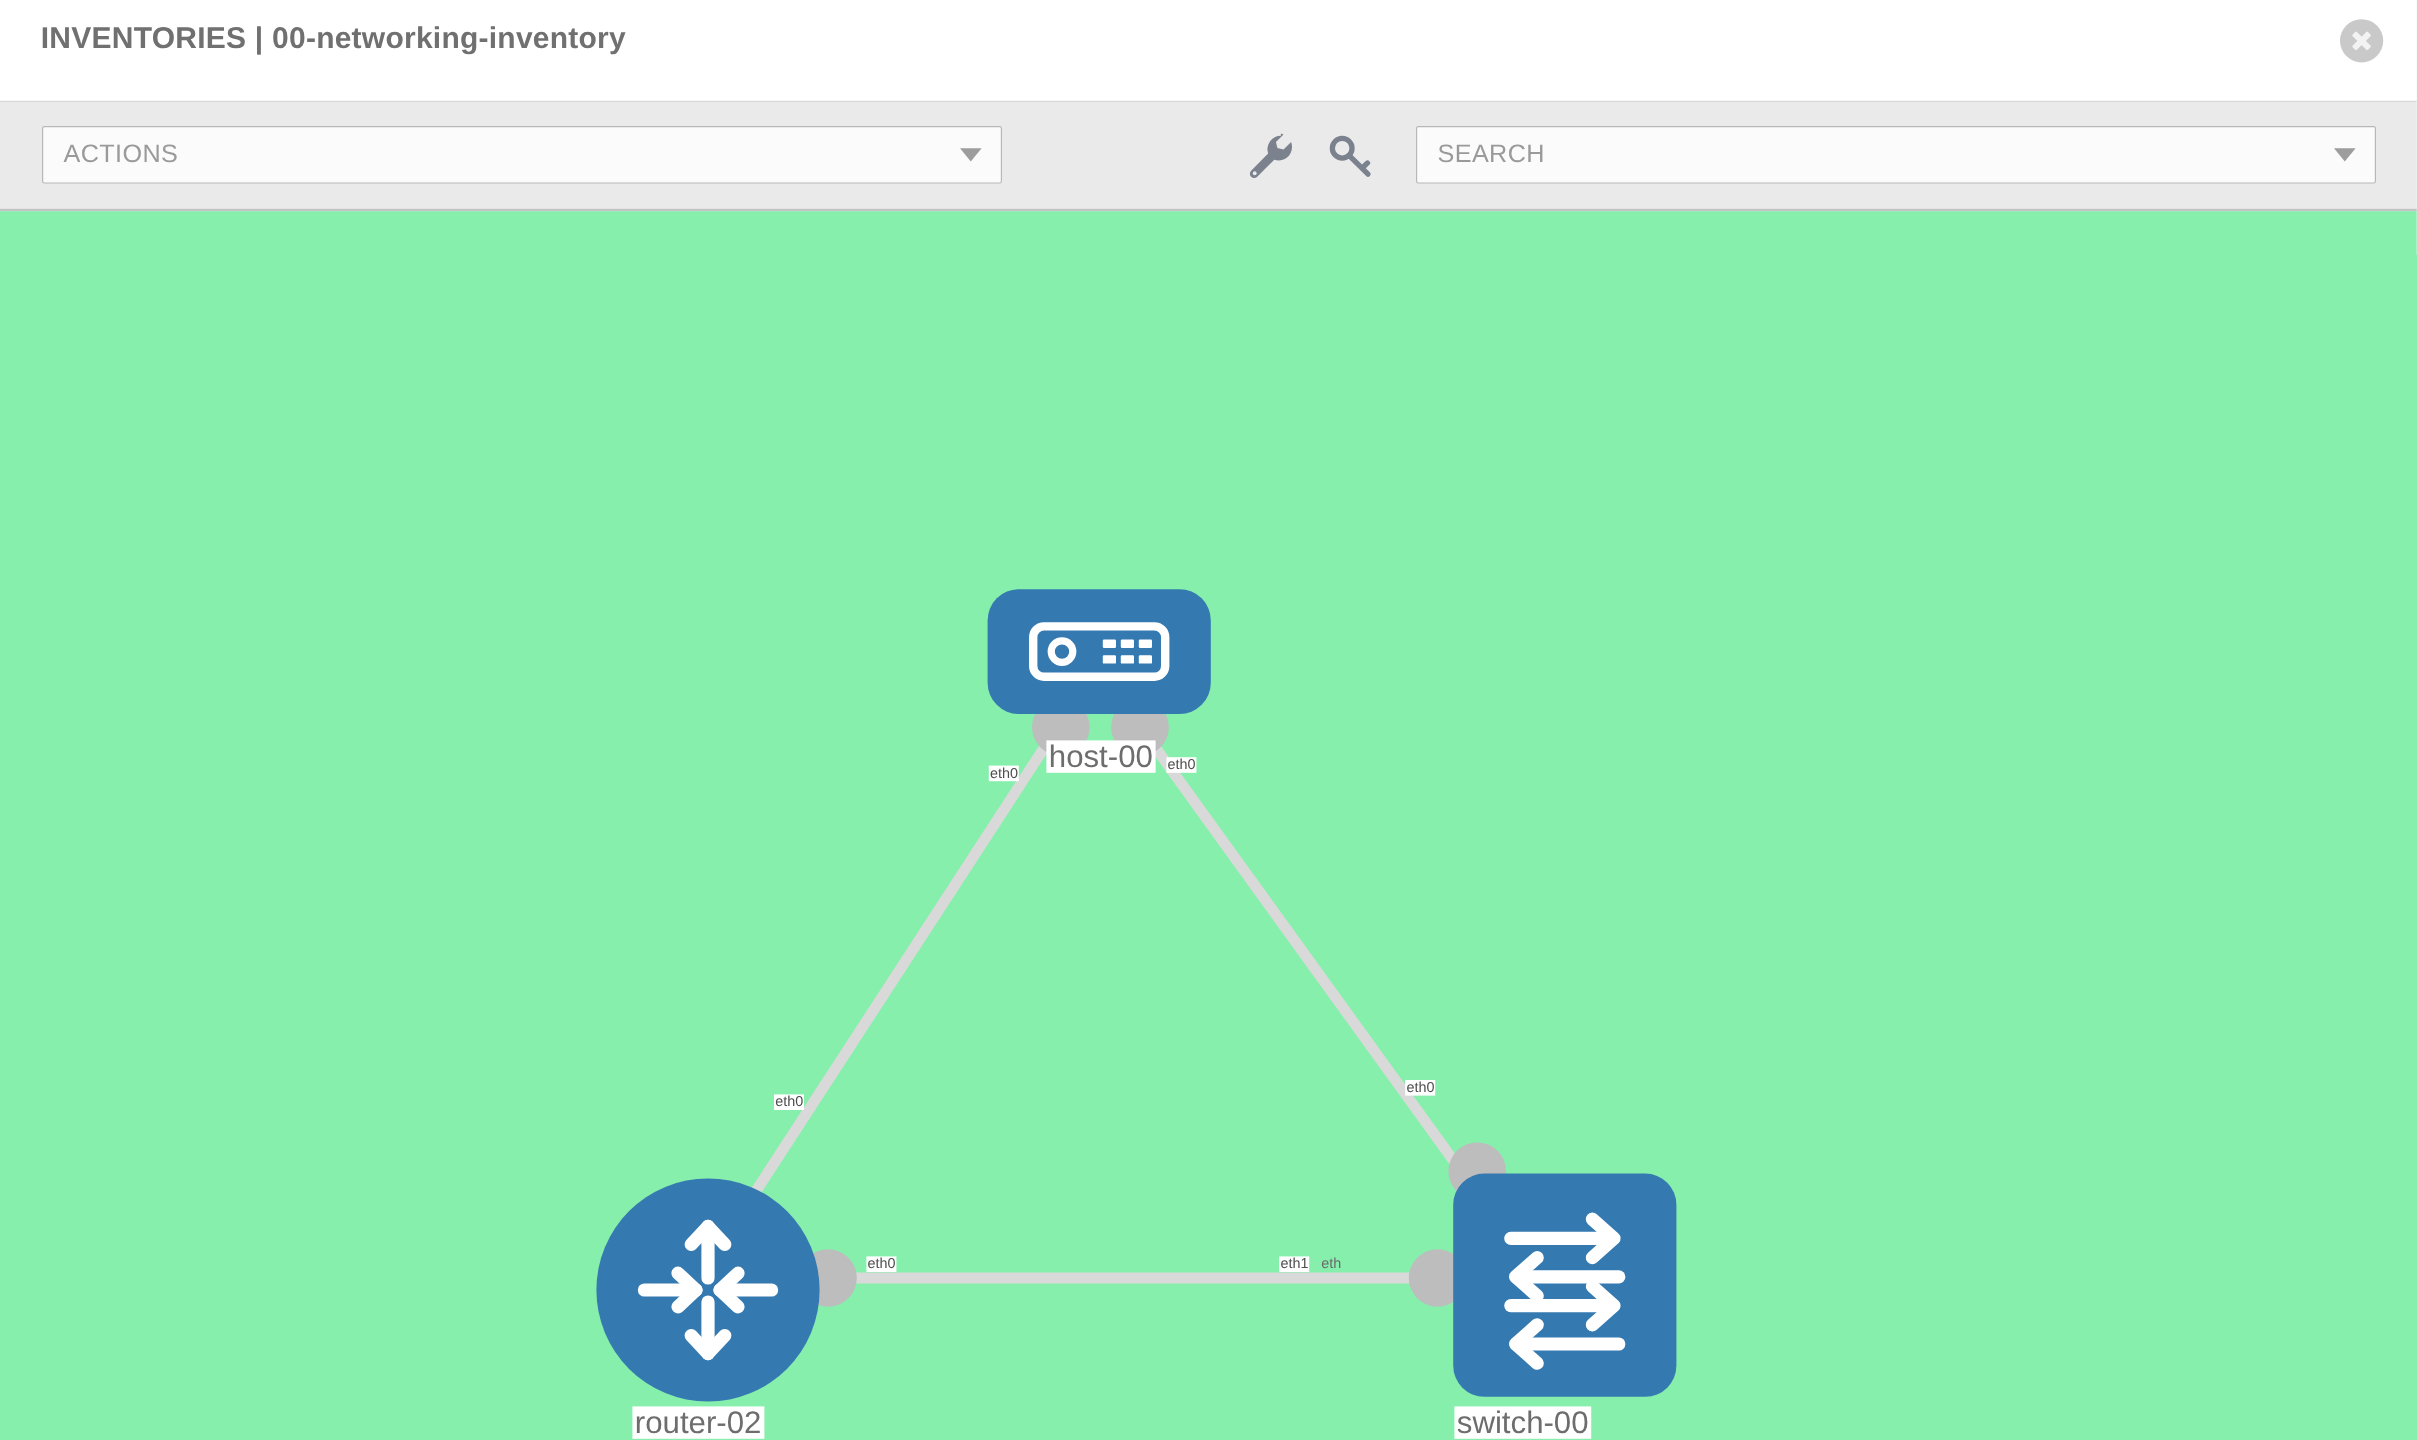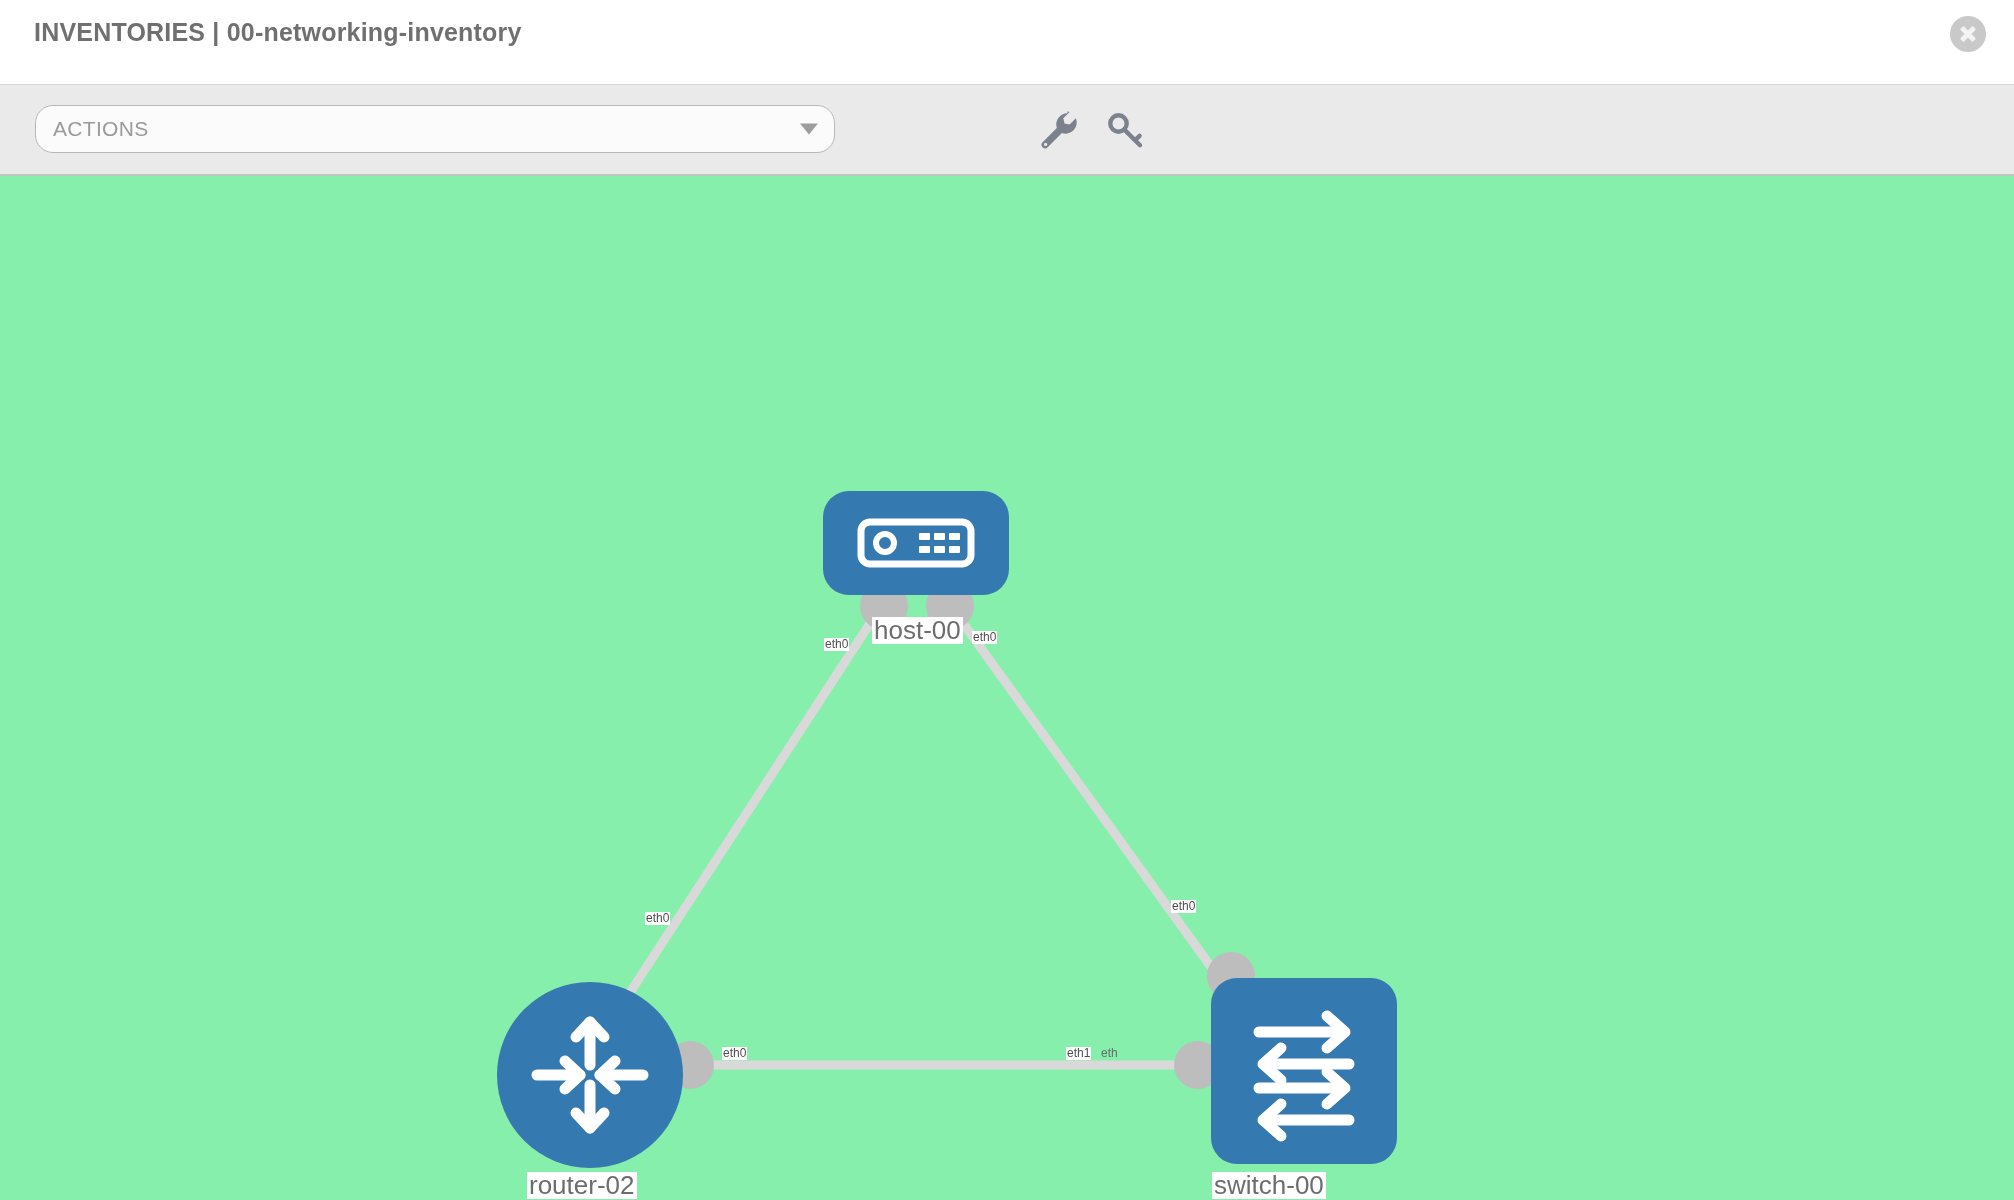--- a/index.html
+++ b/index.html
@@ -58,21 +58,21 @@
   .toolbar {
     position: relative;
     height: 91px;
     background: #eaeaea;
     border-bottom: 2px solid #c4c4c4;
   }
   .select-box {
     position: absolute;
     background: #fbfbfb;
     border: 1px solid #b8b8b8;
-    border-radius: 18px;
+    border-radius: 2px;
     height: 48px;
     cursor: pointer;
     padding-left: 12px;
   }
   .select-box .sel-text {
     position: absolute;
     left: 17px;
     top: 50%;
     transform: translateY(-50%);
     font-size: 21px;
@@ -172,20 +172,24 @@
   <div class="tool-icon" id="key-icon">
     <svg viewBox="0 0 42 42" width="42" height="42" aria-hidden="true">
       <g fill="none" stroke="#7b828d" stroke-width="4.4" stroke-linecap="round">
         <circle cx="14.5" cy="14.5" r="8.2"></circle>
         <path d="M20.4 20.6 L36 36.2"></path>
         <path d="M31.2 31 L35.6 26.8"></path>
       </g>
     </svg>
   </div>
 
+  <div class="select-box" id="search-select">
+    <span class="sel-text">SEARCH</span>
+    <span class="caret"></span>
+  </div>
 </div>
 
 <div class="canvas">
 
   <svg class="topology-svg" viewBox="0 0 2014 1041">
     <g stroke="#d9d9d9" stroke-width="9" fill="none">
 
       <line x1="880" y1="432" x2="590" y2="878"></line>
 
       <line x1="952" y1="432" x2="1232" y2="820"></line>

